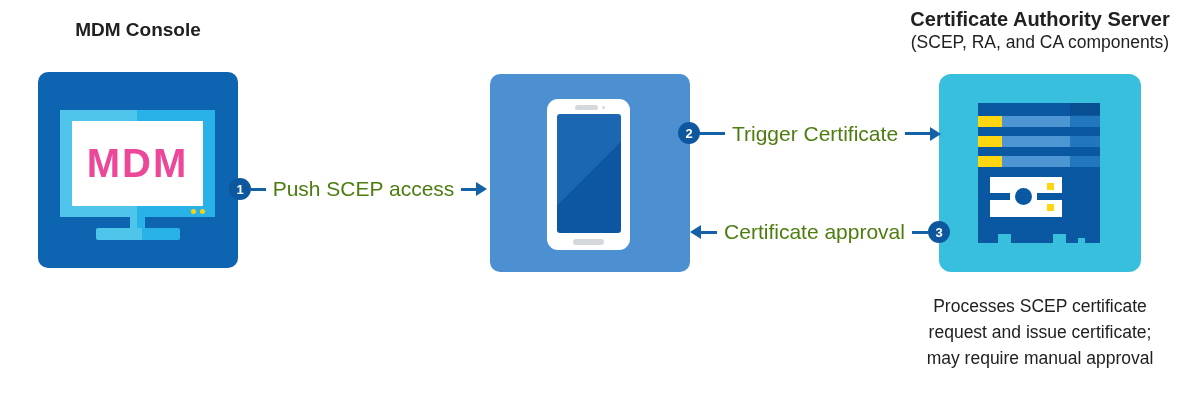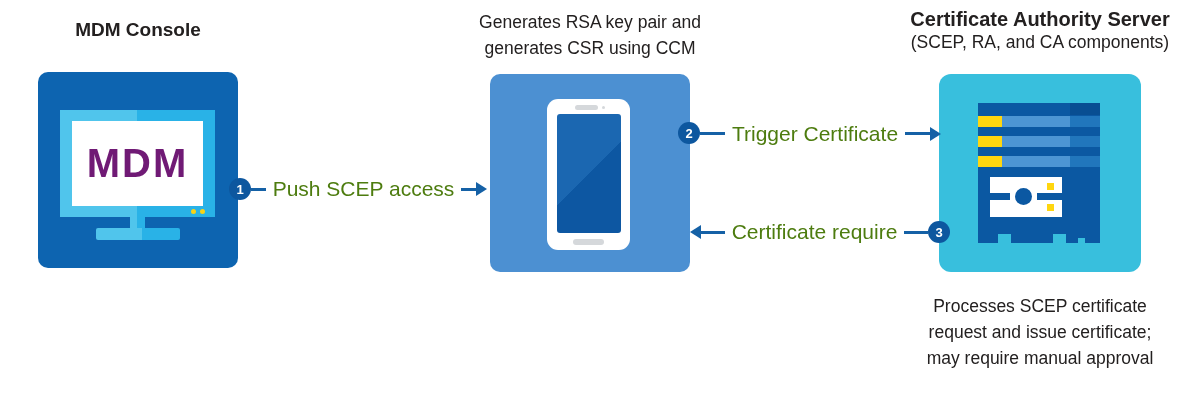--- a/index.html
+++ b/index.html
@@ -12,21 +12,21 @@
   .node-subtitle{position:absolute; text-align:center; font-size:17.5px; color:#232020;}
   .caption{position:absolute; text-align:center; font-size:17.5px; line-height:26px; color:#232020;}
 
   
   .mdm-square{position:absolute; left:38px; top:72px; width:200px; height:196px;
     background:#0D64B0; border-radius:10px;}
   .bezel{position:absolute; left:22px; top:38px; width:155px; height:107px;
     background:linear-gradient(90deg,#50C5EC 0 50%,#29B2E7 50%);}
   .screen{position:absolute; left:12px; top:11px; width:131px; height:85px; background:#ffffff;
     display:flex; align-items:center; justify-content:center;}
-  .mdm-text{font-weight:bold; font-size:40px; letter-spacing:2px; color:#701a75;}
+  .mdm-text{font-weight:bold; font-size:40px; letter-spacing:2px; color:#ec4899;}
   .led{position:absolute; width:5px; height:5px; border-radius:50%; background:#F7D316; bottom:3px;}
   .led1{right:19px;} .led2{right:10px;}
   .neck{position:absolute; left:92px; top:145px; width:15px; height:19px;
     background:linear-gradient(90deg,#50C5EC 0 50%,#29B2E7 50%);}
   .base{position:absolute; left:58px; top:156px; width:84px; height:12px; border-radius:2px;
     background:linear-gradient(90deg,#50C5EC 0 55%,#29B2E7 55%);}
 
   
   .phone-square{position:absolute; left:490px; top:74px; width:200px; height:198px;
     background:#4C90D2; border-radius:10px;}
@@ -94,24 +94,20 @@
       <div class="screen">
         <span class="mdm-text">MDM</span>
       </div>
       <div class="led led1"></div>
       <div class="led led2"></div>
     </div>
     <div class="neck"></div>
     <div class="base"></div>
   </div>
 
-  <div class="caption caption-device-top">
-    <div>Generates RSA key pair and</div>
-    <div>generates CSR using CCM</div>
-  </div>
   <div class="phone-square">
     <div class="phone">
       <div class="speaker"></div>
       <div class="cam-dot"></div>
       <div class="phone-screen"></div>
       <div class="home-bar"></div>
     </div>
   </div>
 
   <div class="node-title ca-title">Certificate Authority Server</div>
@@ -166,18 +162,18 @@
     <div class="flow-label">
       <div>Trigger Certificate</div>
     </div>
     <div class="hline"></div>
     <div class="arrow-right"></div>
   </div>
 
   <div class="flow flow3">
     <div class="arrow-left"></div>
     <div class="hline"></div>
-    <div class="flow-label">Certificate require</div>
+    <div class="flow-label">Certificate approval</div>
     <div class="hline"></div>
     <div class="step-circle">3</div>
   </div>
 
 </div>
 
 </body></html>

